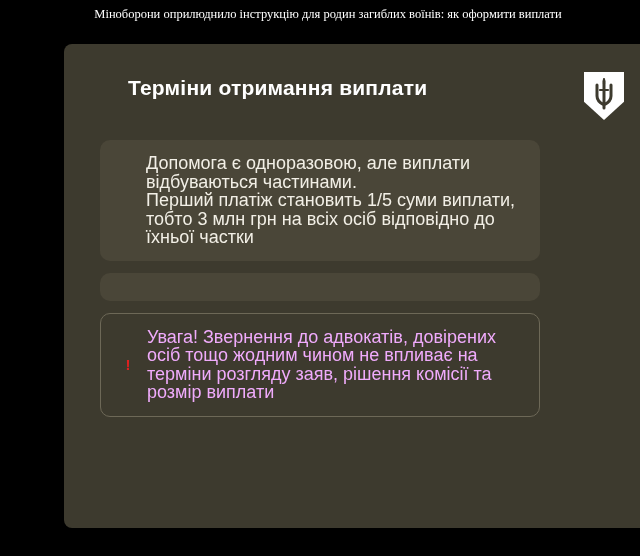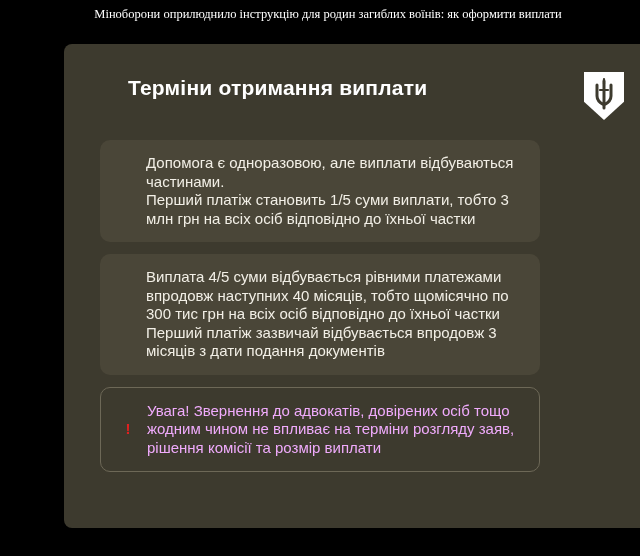--- a/index.html
+++ b/index.html
@@ -114,21 +114,21 @@
   .marker-excl {
     color: #e02020;
     font-size: 15px;
     font-weight: bold;
     font-family: "Liberation Sans", sans-serif;
     line-height: 10px;
   }
   .block p {
     margin: 0;
     color: #f2efe6;
-    font-size: 15px;
+    font-size: 18px;
     line-height: 18.5px;
     font-family: "Liberation Sans", sans-serif;
   }
   .block.alert p {
     color: #f0abfc;
   }
 </style>
 </head>
 <body>
 
@@ -156,21 +156,20 @@
         <span class="marker">
           <span class="marker-dot"></span>
         </span>
         <p>Допомога є одноразовою, але виплати відбуваються частинами.<br>Перший платіж становить 1/5 суми виплати, тобто 3 млн грн на всіх осіб відповідно до їхньої частки</p>
       </div>
 
       <div class="block">
         <span class="marker">
           <span class="marker-dot"></span>
         </span>
-        <p>Виплата 4/5 суми відбувається рівними платежами впродовж наступних 40 місяців, тобто щомісячно по 300 тис грн на всіх осіб відповідно до їхньої частки<br>Перший платіж зазвичай відбувається впродовж 3 місяців з дати подання документів</p>
       </div>
 
       <div class="block alert">
         <span class="marker">
           <span class="marker-excl">!</span>
         </span>
         <p>Увага! Звернення до адвокатів, довірених осіб тощо жодним чином не впливає на терміни розгляду заяв, рішення комісії та розмір виплати</p>
       </div>
 
     </div>

